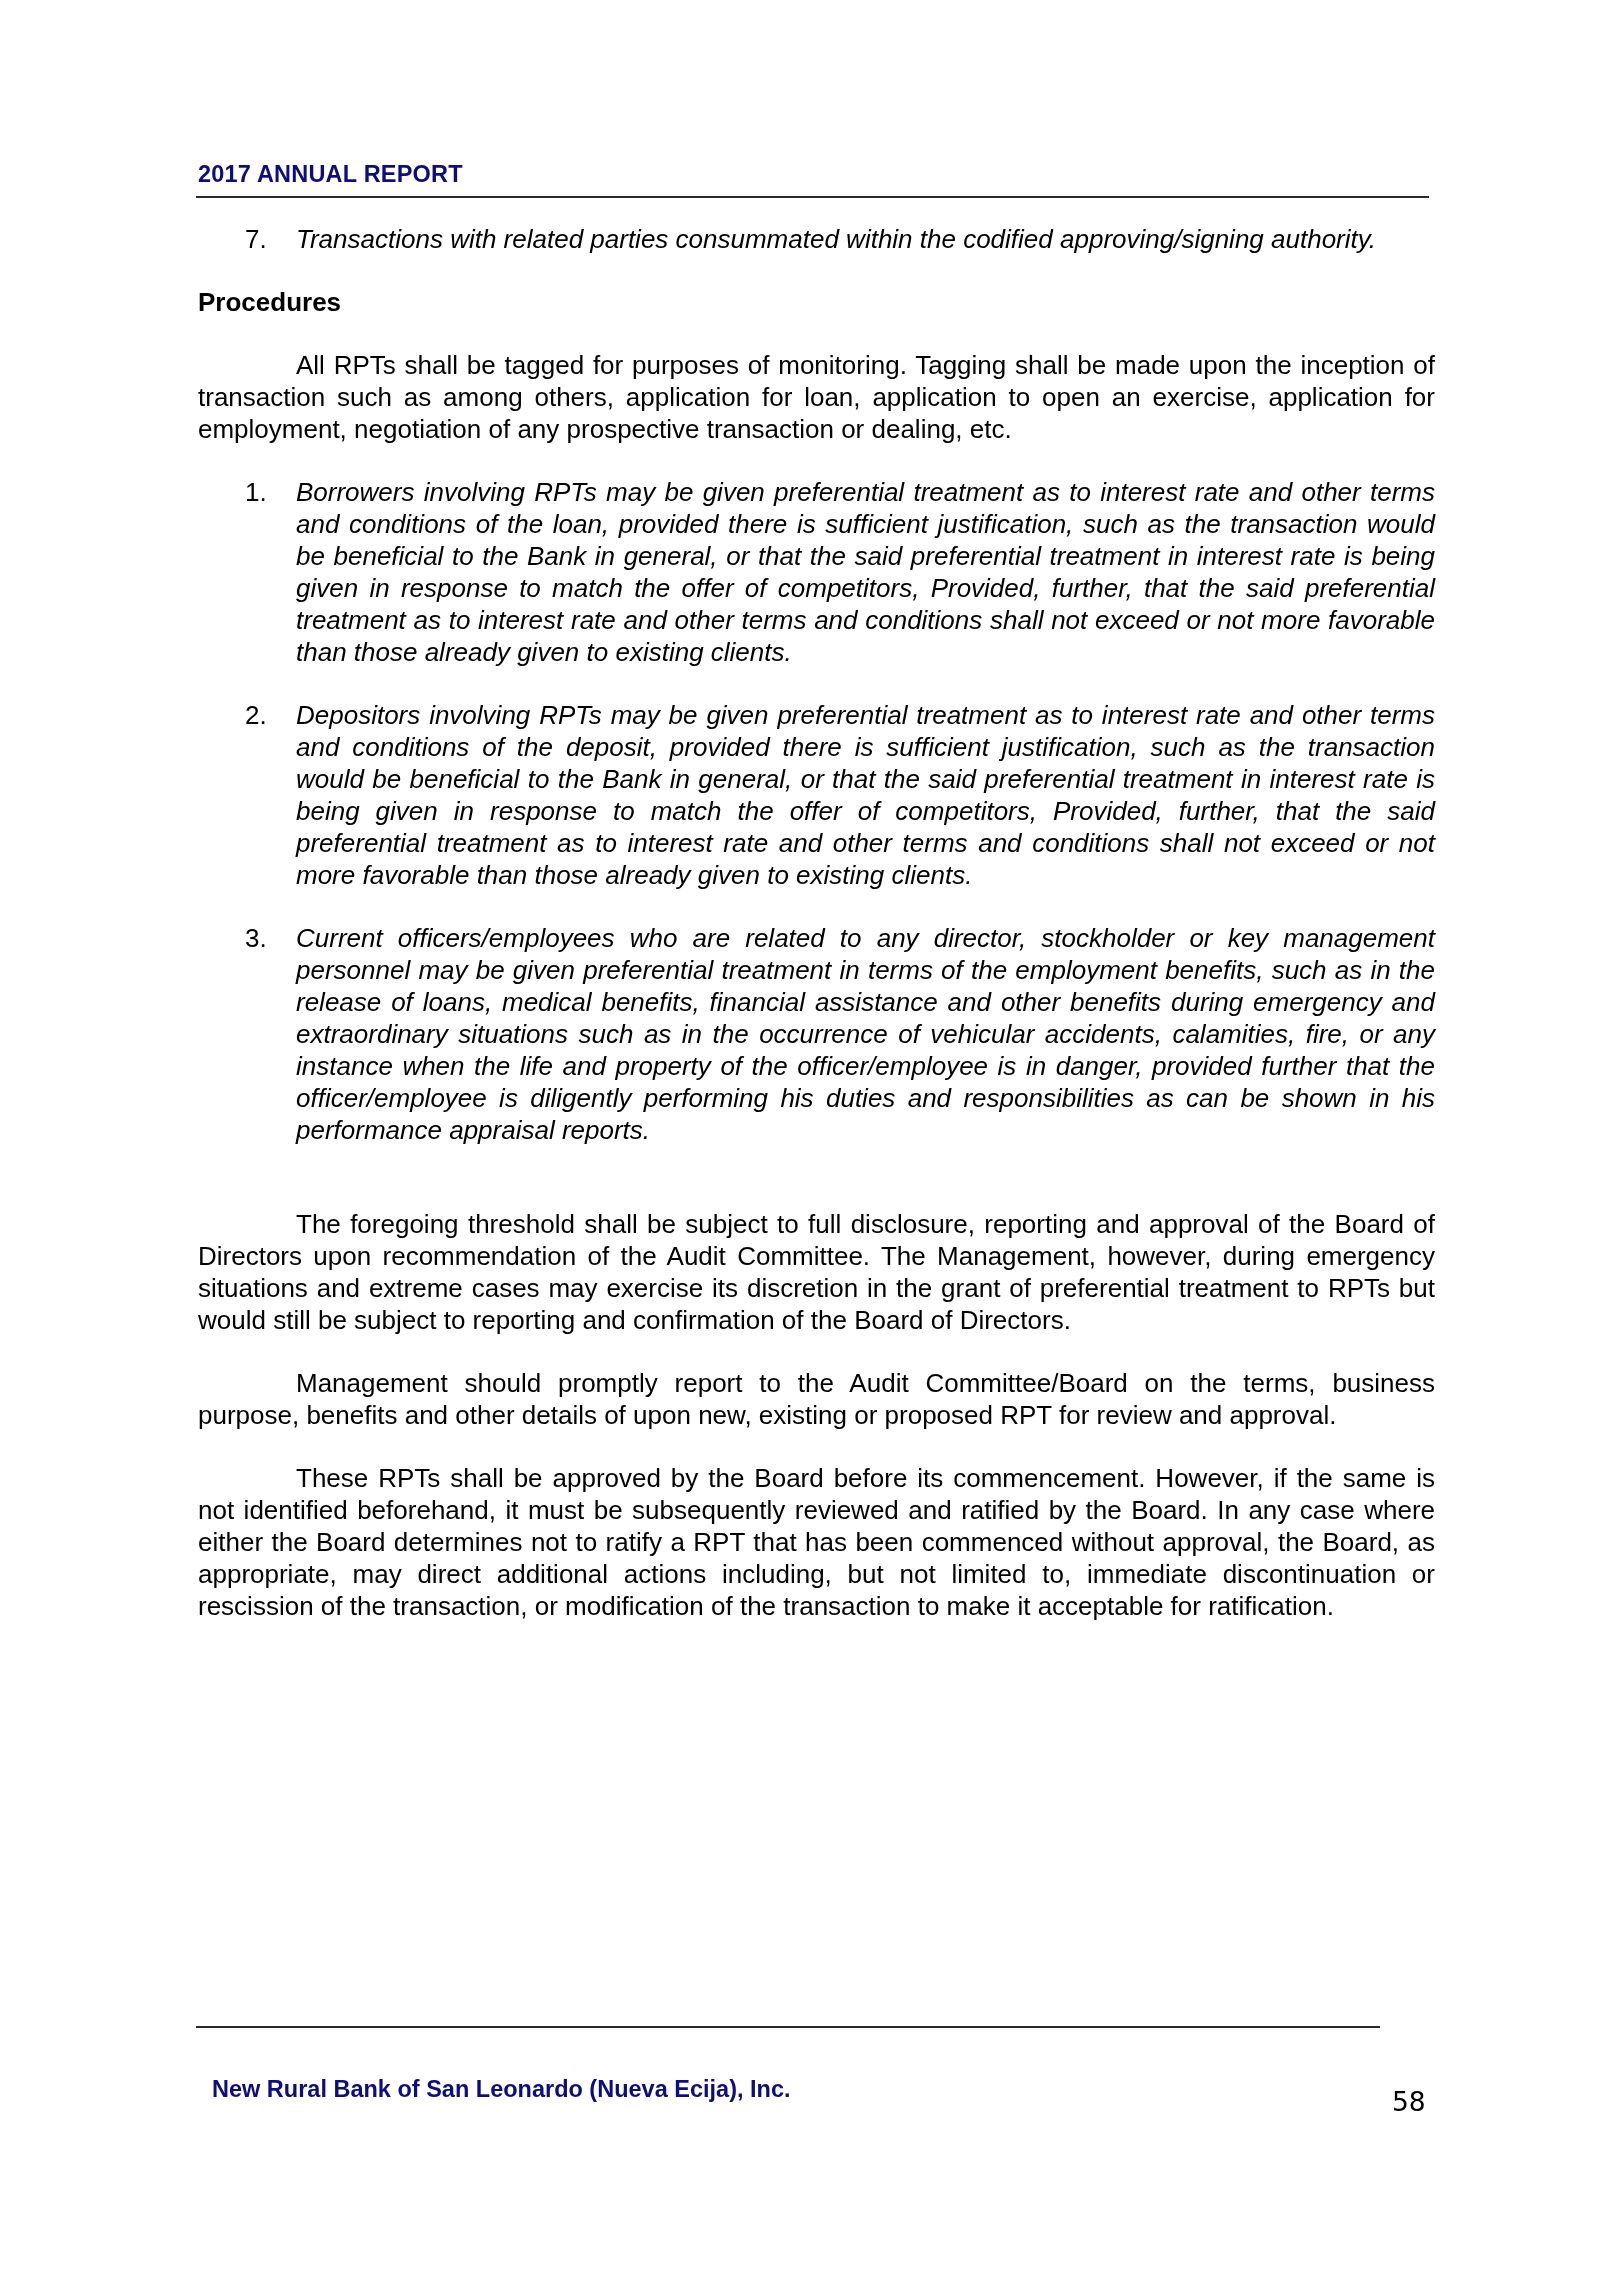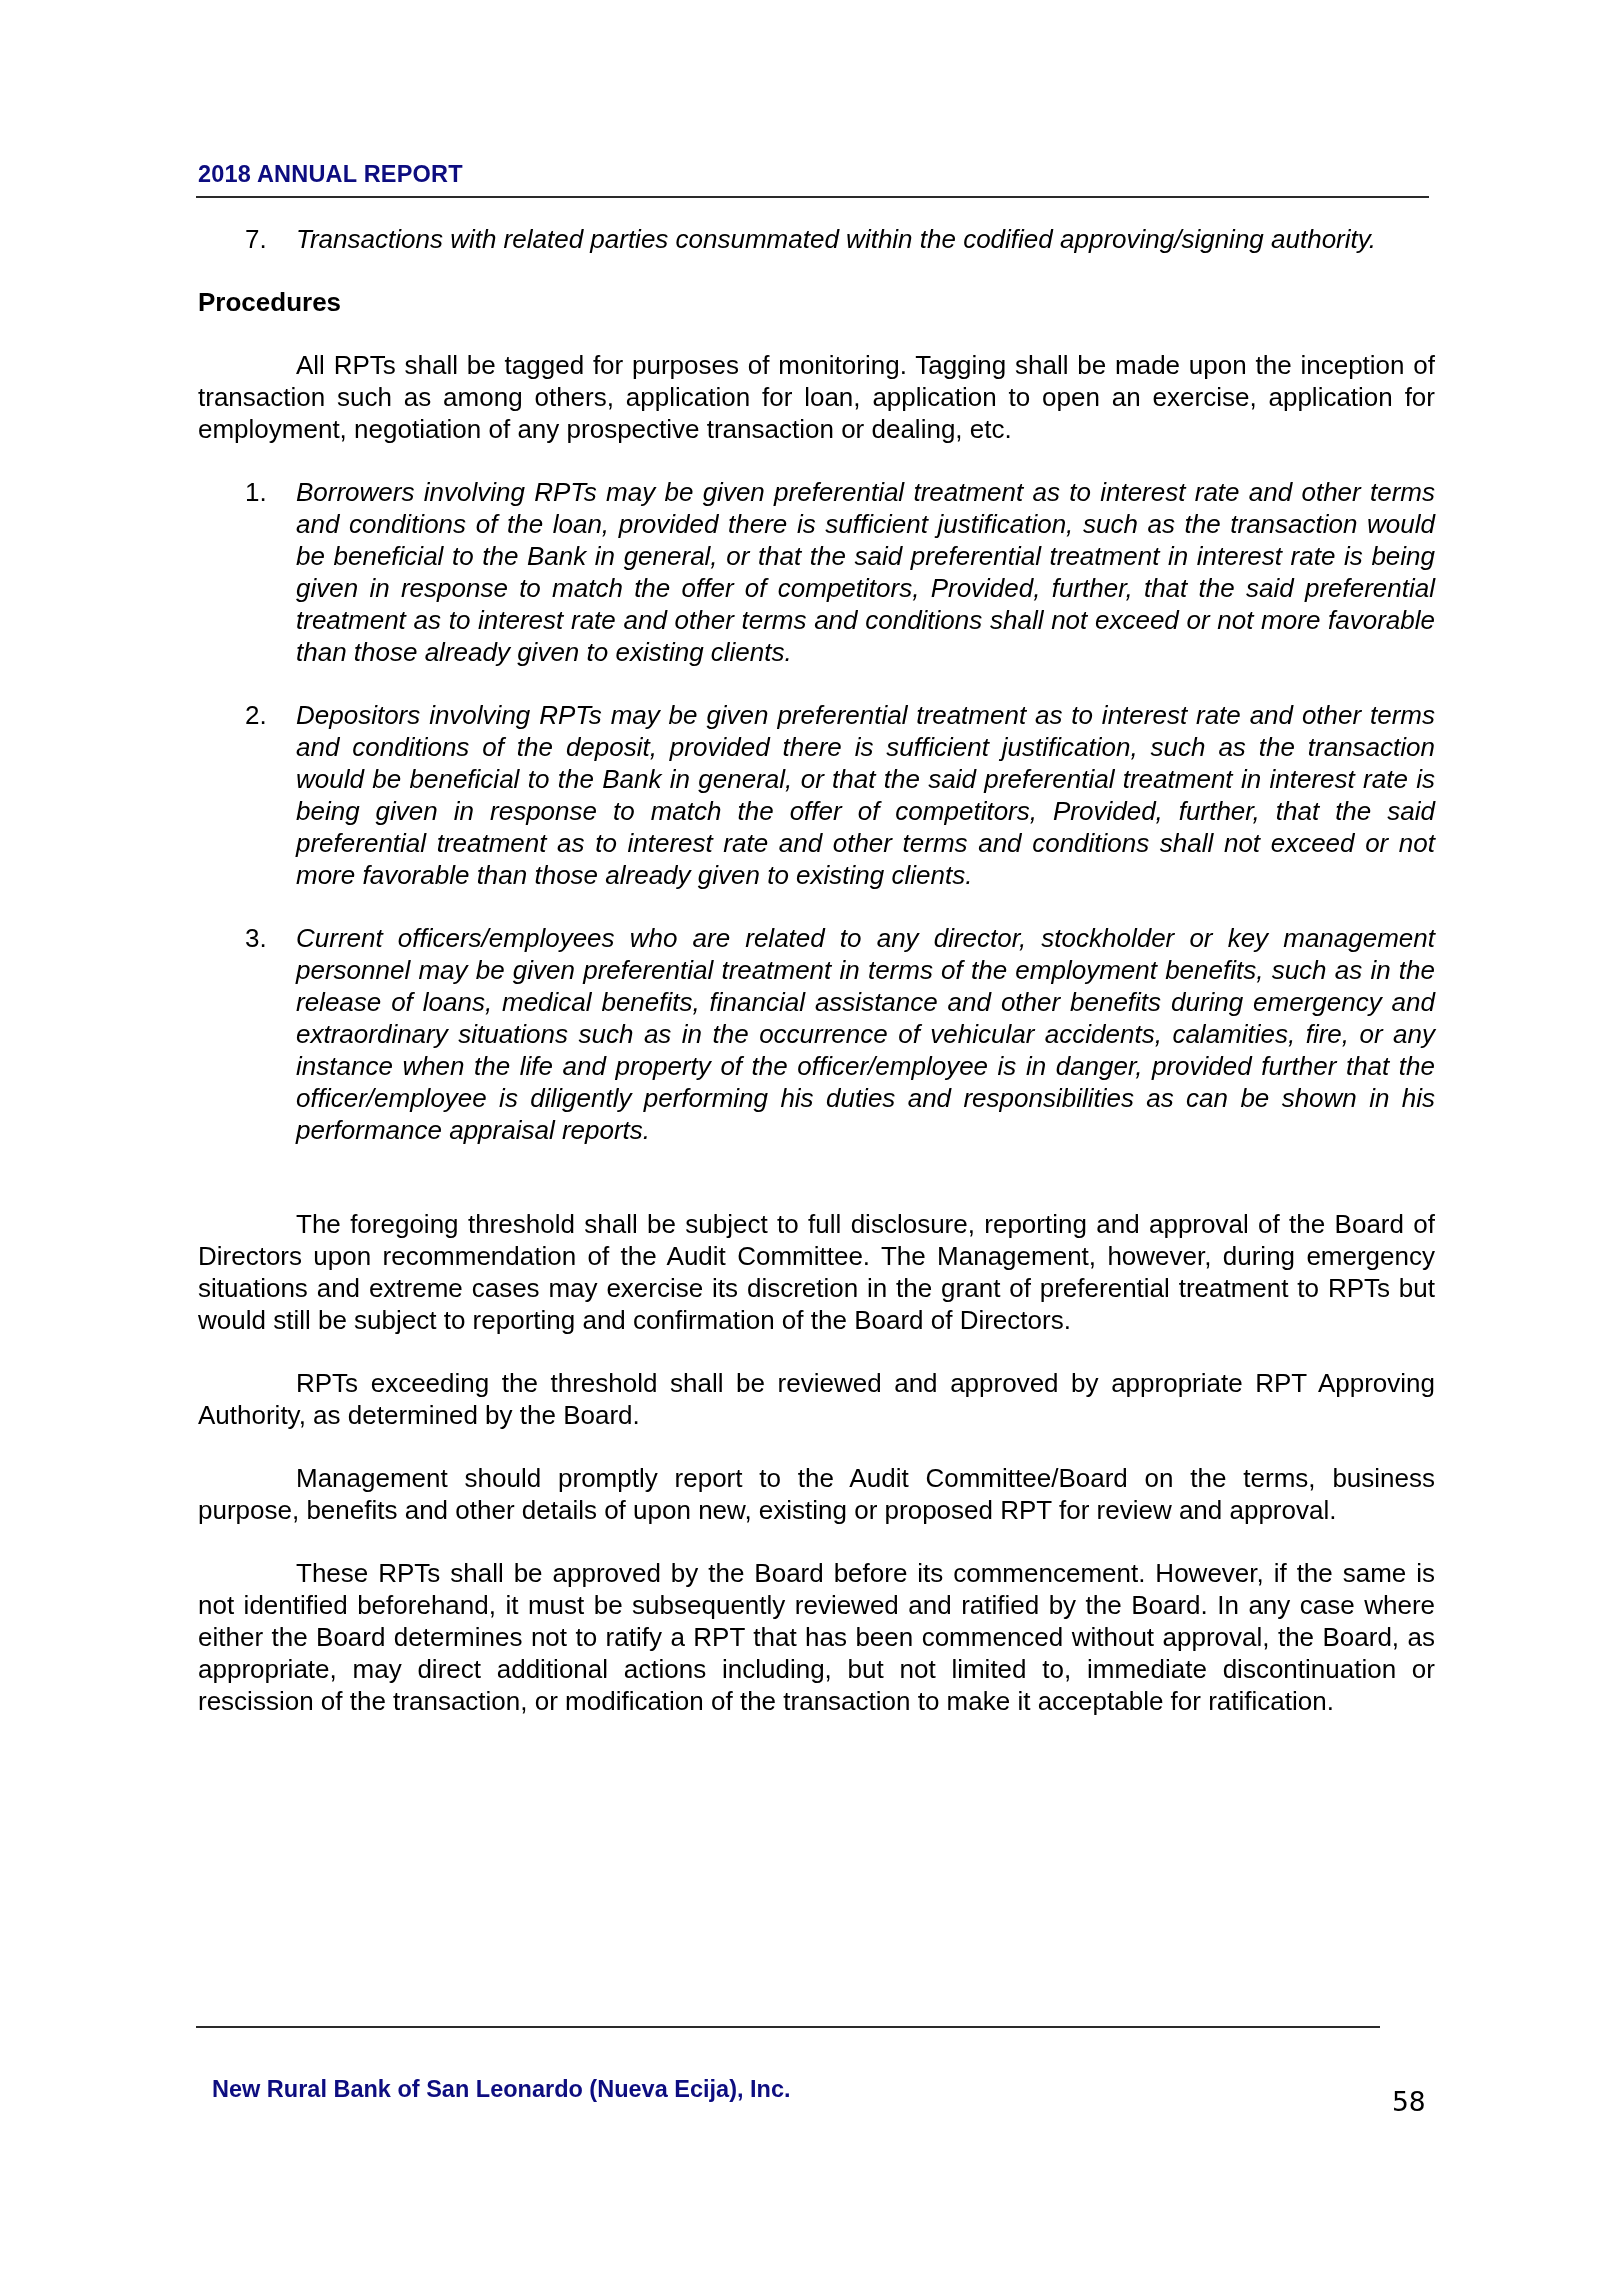--- a/index.html
+++ b/index.html
@@ -16,21 +16,21 @@
   .li .num { width: 98px; flex: 0 0 98px; text-align: left; padding-left: 47px; box-sizing: border-box; }
   .li .txt { flex: 1; text-align: justify; font-style: italic; }
   .gap { height: 31px; }
   .rule-bottom { position: absolute; left: 196px; top: 2026px; width: 1184px; height: 2px; background: #2a2a2a; }
   .footer-org { position: absolute; left: 212px; top: 2076px; font-size: 23.5px; font-weight: bold; color: #0d0d80; }
   .page-num { position: absolute; left: 1392px; top: 2074px; font-size: 26.5px; font-family: "DejaVu Sans", sans-serif; margin-top: 12px; }
 </style>
 </head>
 <body>
 
-<div class="header-title">2018 ANNUAL REPORT</div>
+<div class="header-title">2017 ANNUAL REPORT</div>
 <div class="rule-top"></div>
 
 <div class="content">
   <div class="li">
     <span class="num">7.</span>
     <span class="txt">Transactions with related parties consummated within the codified approving/signing authority.</span>
   </div>
 
   <div class="h">Procedures</div>
 
@@ -48,21 +48,20 @@
   <div class="li">
     <span class="num">3.</span>
     <span class="txt">Current officers/employees who are related to any director, stockholder or key management personnel may be given preferential treatment in terms of the employment benefits, such as in the release of loans, medical benefits, financial assistance and other benefits during emergency and extraordinary situations such as in the occurrence of vehicular accidents, calamities, fire, or any instance when the life and property of the officer/employee is in danger, provided further that the officer/employee is diligently performing his duties and responsibilities as can be shown in his performance appraisal reports.</span>
   </div>
 
   <div class="gap"></div>
 
   <p class="p indent">The foregoing threshold shall be subject to full disclosure, reporting and approval of the Board of Directors upon recommendation of the Audit Committee. The Management, however, during emergency situations and extreme cases may exercise its discretion in the grant of preferential treatment to RPTs but would still be subject to reporting and confirmation of the Board of Directors.</p>
 
 
-  <p class="p indent">RPTs exceeding the threshold shall be reviewed and approved by appropriate RPT Approving Authority, as determined by the Board.</p>
   <p class="p indent">Management should promptly report to the Audit Committee/Board on the terms, business purpose, benefits and other details of upon new, existing or proposed RPT for review and approval.</p>
   <p class="p indent">These RPTs shall be approved by the Board before its commencement. However, if the same is not identified beforehand, it must be subsequently reviewed and ratified by the Board. In any case where either the Board determines not to ratify a RPT that has been commenced without approval, the Board, as appropriate, may direct additional actions including, but not limited to, immediate discontinuation or rescission of the transaction, or modification of the transaction to make it acceptable for ratification.</p>
 </div>
 
 <div class="rule-bottom"></div>
 <div class="footer-org">New Rural Bank of San Leonardo (Nueva Ecija), Inc.</div>
 <div class="page-num">58</div>
 
 
 </body></html>

